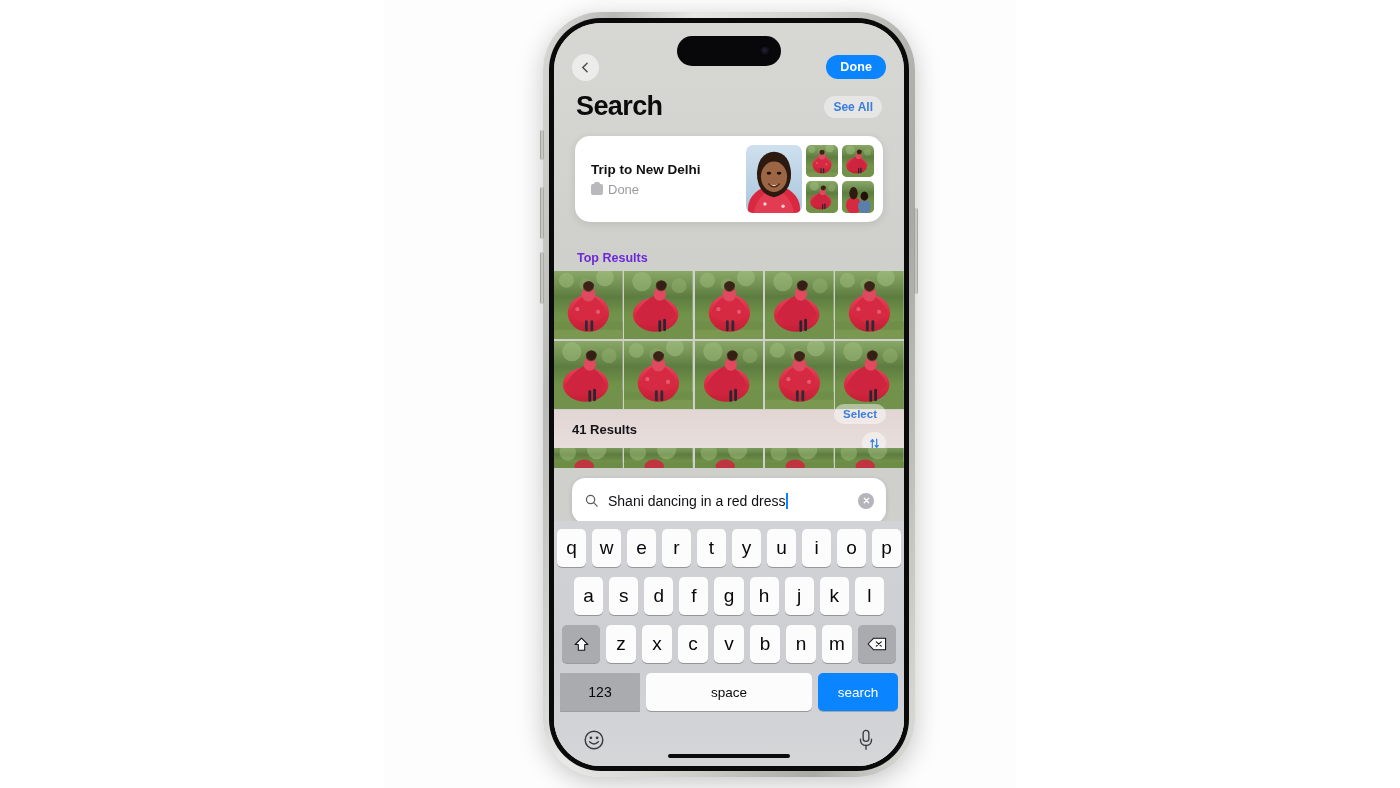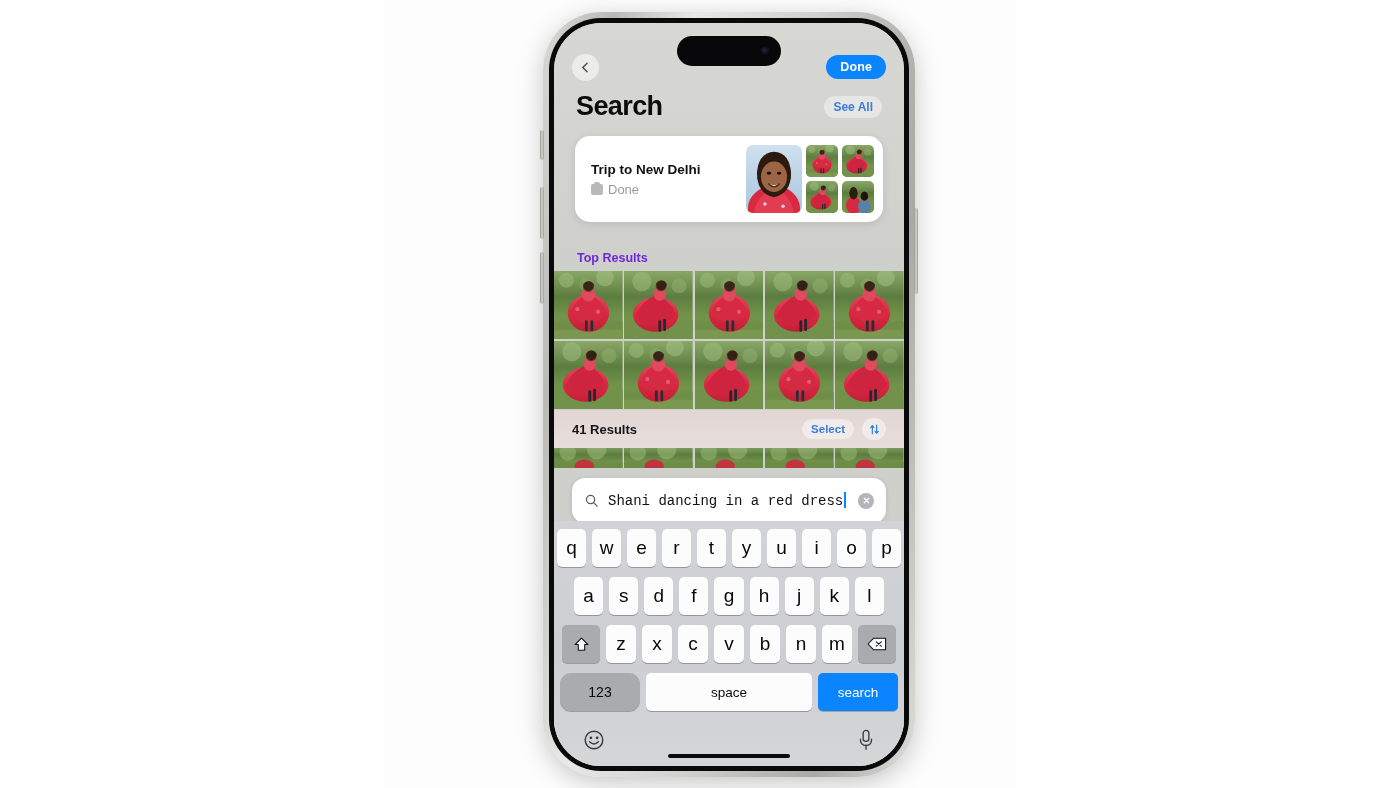--- a/index.html
+++ b/index.html
@@ -143,37 +143,37 @@
   .cell { overflow: hidden; }
 
   
   .results-bar {
     position: absolute; top: 387px; left: 0; right: 0; height: 38px;
     background: linear-gradient(180deg, rgba(226,214,212,.96), rgba(232,222,220,.97));
     display: flex; align-items: center; justify-content: space-between;
     padding: 0 18px;
   }
   .results-count { font-size: 13px; font-weight: bold; color: #141418; }
-  .results-actions { display: flex; align-items: center; gap: 8px; }
+  .results-actions { display: flex; align-items: flex-end; gap: 8px; flex-direction: column; }
   .select-btn {
     font-size: 11.5px; font-weight: bold; color: #3b7ddd;
     background: rgba(255,255,255,.45); padding: 4px 9px; border-radius: 12px;
   }
   .sort-btn {
     width: 24px; height: 22px; border-radius: 11px;
     background: rgba(255,255,255,.45);
     display: flex; align-items: center; justify-content: center;
   }
 
   
   .search-wrap {
     position: absolute; top: 455px; left: 18px; right: 18px; height: 45px;
     background: #fff; border-radius: 13px;
     box-shadow: 0 1px 5px rgba(0,0,0,.12);
-    display: flex; align-items: center; padding: 0 12px; gap: 9px; font-family: Liberation Mono, monospace;
+    display: flex; align-items: center; padding: 0 12px; gap: 9px;
   }
   .srch-ico { width: 15px; height: 15px; flex: none; }
   .srch-text {
     flex: 1; font-size: 14px; color: #101014;
     white-space: nowrap; overflow: hidden; position: relative;
   }
   .caret {
     display: inline-block; width: 1.6px; height: 16px;
     background: #0a84ff; vertical-align: -3px; margin-left: 1px;
   }
@@ -193,21 +193,21 @@
   .key {
     width: 30px; height: 38px; border-radius: 5px;
     background: #fcfcfd;
     box-shadow: 0 1px 0 rgba(0,0,0,.28);
     display: flex; align-items: center; justify-content: center;
     font-size: 19px; color: #07070a;
   }
   .key-wide { width: 38px; background: #a9abaf; box-shadow: 0 1px 0 rgba(0,0,0,.25); }
   .krow.r3 { gap: 6px; }
   .key-123 {
-    width: 80px; height: 38px; border-radius: 11px; background: #a9abaf;
+    width: 80px; height: 38px; border-radius: 1px; background: #a9abaf;
     box-shadow: 0 1px 0 rgba(0,0,0,.25);
     display: flex; align-items: center; justify-content: center;
     font-size: 14px; color: #08080b;
   }
   .key-space {
     width: 166px; height: 38px; border-radius: 5px; background: #fcfcfd;
     box-shadow: 0 1px 0 rgba(0,0,0,.28);
     display: flex; align-items: center; justify-content: center;
     font-size: 13.5px; color: #08080b;
   }

